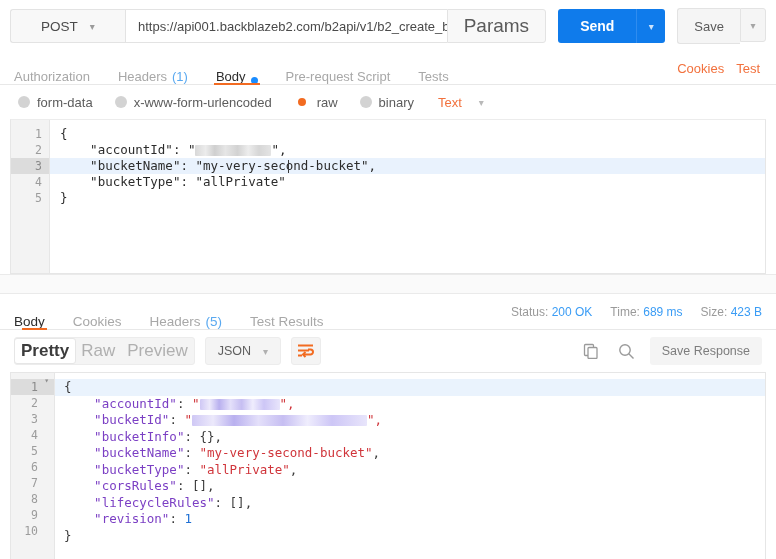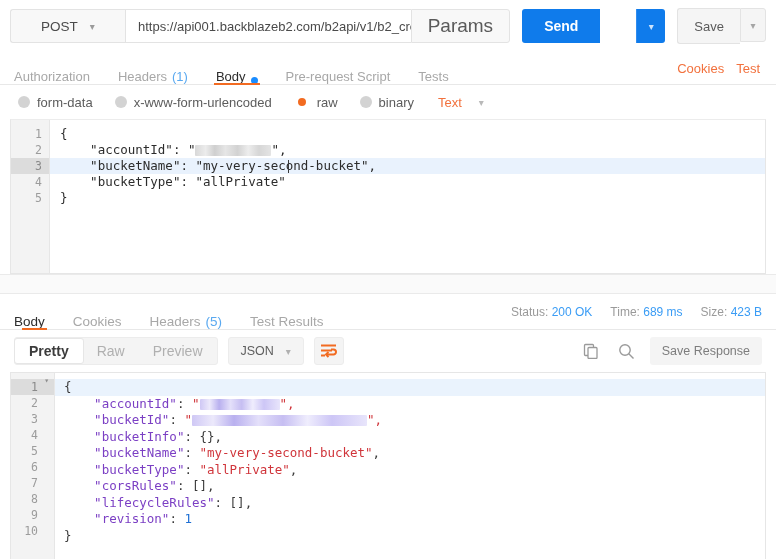--- a/index.html
+++ b/index.html
@@ -30,21 +30,21 @@
     flex:1;height:34px;box-sizing:border-box;
     border:1px solid #e3e3e3;border-right:none;background:#fff;
     display:flex;align-items:center;padding:0 12px;
     color:#4a4a4a;font-size:13px;white-space:nowrap;overflow:hidden;
   }
   .params-btn{
     height:34px;box-sizing:border-box;padding:0 16px;
     border:1px solid #e3e3e3;background:#f8f8f8;border-radius:0 3px 3px 0;
     display:flex;align-items:center;color:#5a5a5a;font-size:19px;
   }
-  .send-wrap{display:flex;margin-left:12px;gap:36px;}
+  .send-wrap{display:flex;margin-left:12px;}
   .send-btn{
     height:34px;padding:0 22px;background:#0f7beb;color:#fff;
     display:flex;align-items:center;justify-content:center;
     font-size:14px;font-weight:bold;border-radius:3px 0 0 3px;
   }
   .send-caret{
     width:28px;height:34px;background:#0f7beb;color:#cfe4fb;
     display:flex;align-items:center;justify-content:center;
     border-radius:0 3px 3px 0;border-left:1px solid #2f8cef;font-size:10px;
   }
@@ -146,21 +146,21 @@
 
   
   .res-toolbar{
     height:42px;flex:0 0 42px;display:flex;align-items:center;
     padding:0 14px;box-sizing:border-box;gap:10px;background:#fff;
   }
   .segmented{
     display:flex;align-items:center;height:28px;background:#f4f4f4;
     border:1px solid #ececec;border-radius:3px;box-sizing:border-box;
   }
-  .seg{padding:0 14px;height:100%;display:flex;align-items:center;font-size:14px;color:#b0b0b0;box-sizing:border-box;}
+  .seg{padding:0 6px;height:100%;display:flex;align-items:center;font-size:17px;color:#b0b0b0;box-sizing:border-box;}
   .seg.active{color:#3c3c3c;font-weight:bold;background:#fff;border:1px solid #e6e6e6;border-radius:3px;margin:-1px;}
   .fmt-select{
     height:28px;display:flex;align-items:center;gap:12px;padding:0 12px;
     background:#f4f4f4;border:1px solid #ececec;border-radius:3px;box-sizing:border-box;
     font-size:12.5px;color:#5e5e5e;
   }
   .fmt-select .chev{color:#b0b0b0;font-size:10px;}
   .wrap-btn{
     width:30px;height:28px;background:#f4f4f4;border:1px solid #ececec;border-radius:3px;
     box-sizing:border-box;display:flex;align-items:center;justify-content:center;

